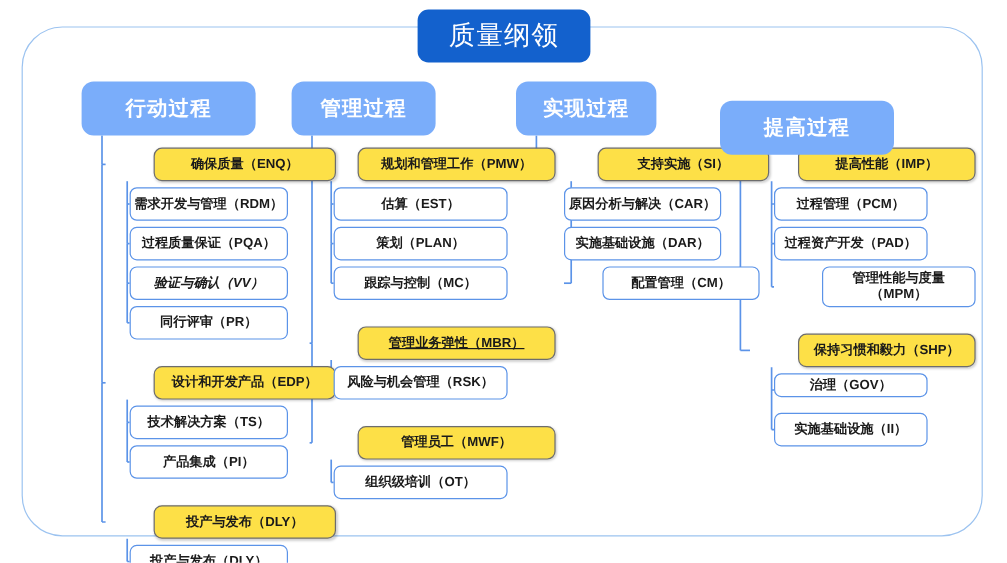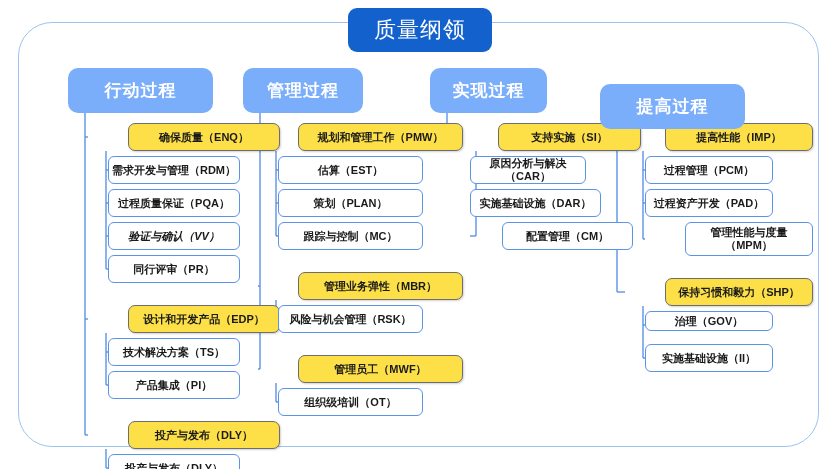--- a/index.html
+++ b/index.html
@@ -162,27 +162,27 @@
       <div class="node parent" style="left: 88px; top: 305px; width: 152px; height: 28px;">设计和开发产品（EDP）</div>
       <div class="node child" style="left: 108px; top: 338px; width: 132px; height: 28px;">技术解决方案（TS）</div>
       <div class="node child" style="left: 108px; top: 371px; width: 132px; height: 28px;">产品集成（PI）</div>
       <div class="node parent" style="left: 88px; top: 421px; width: 152px; height: 28px;">投产与发布（DLY）</div>
       <div class="node child" style="left: 108px; top: 454px; width: 132px; height: 28px;">投产与发布（DLY）</div>
       <div class="col-header" style="left: 243px; top: 68px; width: 120px;">管理过程</div>
       <div class="node parent" style="left: 258px; top: 123px; width: 165px; height: 28px;">规划和管理工作（PMW）</div>
       <div class="node child" style="left: 278px; top: 156px; width: 145px; height: 28px;">估算（EST）</div>
       <div class="node child" style="left: 278px; top: 189px; width: 145px; height: 28px;">策划（PLAN）</div>
       <div class="node child" style="left: 278px; top: 222px; width: 145px; height: 28px;">跟踪与控制（MC）</div>
-      <div class="node parent" style="left: 258px; top: 272px; width: 165px; height: 28px;">管理业务弹性（MBR）</div>
+      <div class="node parent" style="left: 258px; top: 272px; width: 165px; height: 28px; text-decoration: underline;">管理业务弹性（MBR）</div>
       <div class="node child" style="left: 278px; top: 305px; width: 145px; height: 28px; text-align: right;">风险与机会管理（RSK）</div>
       <div class="node parent" style="left: 258px; top: 355px; width: 165px; height: 28px;">管理员工（MWF）</div>
       <div class="node child" style="left: 278px; top: 388px; width: 145px; height: 28px;">组织级培训（OT）</div>
       <div class="col-header" style="left: 430px; top: 68px; width: 117px;">实现过程</div>
       <div class="node parent" style="left: 458px; top: 123px; width: 143px; height: 28px;">支持实施（SI）</div>
-      <div class="node child" style="left: 470px; top: 156px; width: 116px; height: 28px;">原因分析与解决（CAR）</div>
+      <div class="node child" style="left: 470px; top: 156px; width: 131px; height: 28px;">原因分析与解决（CAR）</div>
       <div class="node child" style="left: 470px; top: 189px; width: 131px; height: 28px;">实施基础设施（DAR）</div>
       <div class="node child" style="left: 470px; top: 222px; width: 131px; height: 28px; margin-left: 32px;">配置管理（CM）</div>
       <div class="col-header" style="left: 600px; top: 68px; width: 145px; margin-top: 16px;">提高过程</div>
       <div class="node parent" style="left: 625px; top: 123px; width: 148px; height: 28px;">提高性能（IMP）</div>
       <div class="node child" style="left: 645px; top: 156px; width: 128px; height: 28px;">过程管理（PCM）</div>
       <div class="node child" style="left: 645px; top: 189px; width: 128px; height: 28px;">过程资产开发（PAD）</div>
       <div class="node child" style="left: 645px; top: 222px; width: 128px; height: 34px; margin-left: 40px;">管理性能与度量<br>（MPM）</div>
       <div class="node parent" style="left: 625px; top: 278px; width: 148px; height: 28px;">保持习惯和毅力（SHP）</div>
       <div class="node child" style="left: 645px; top: 311px; width: 128px; height: 20px;">治理（GOV）</div>
       <div class="node child" style="left: 645px; top: 344px; width: 128px; height: 28px;">实施基础设施（II）</div>

